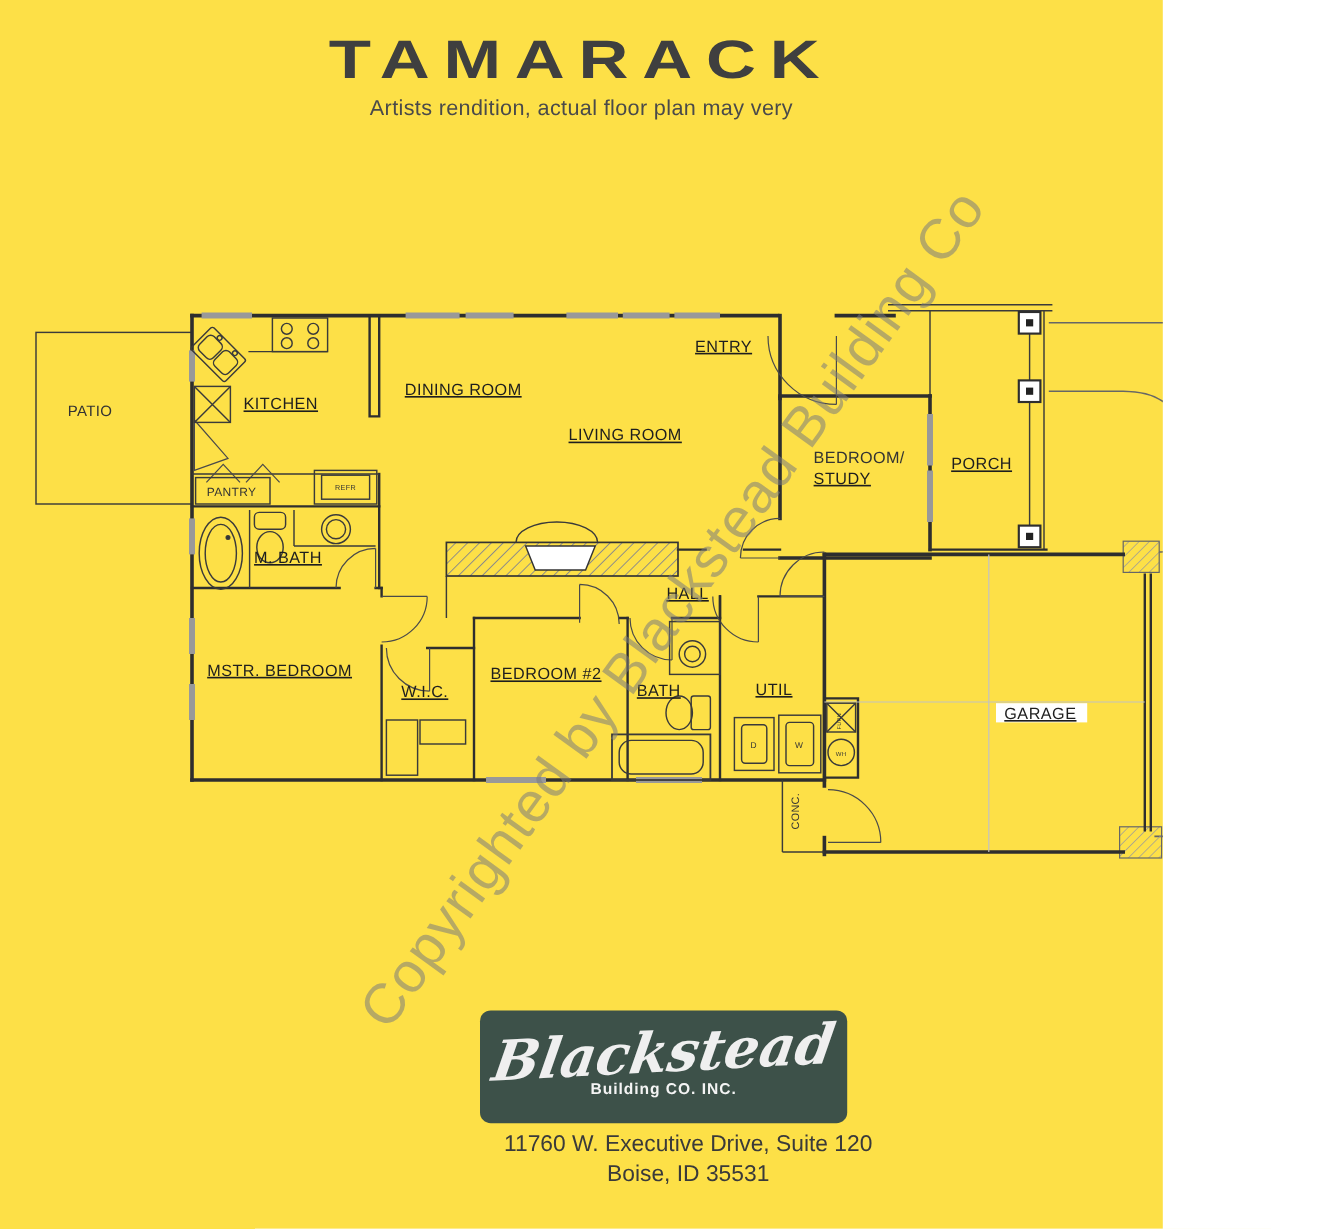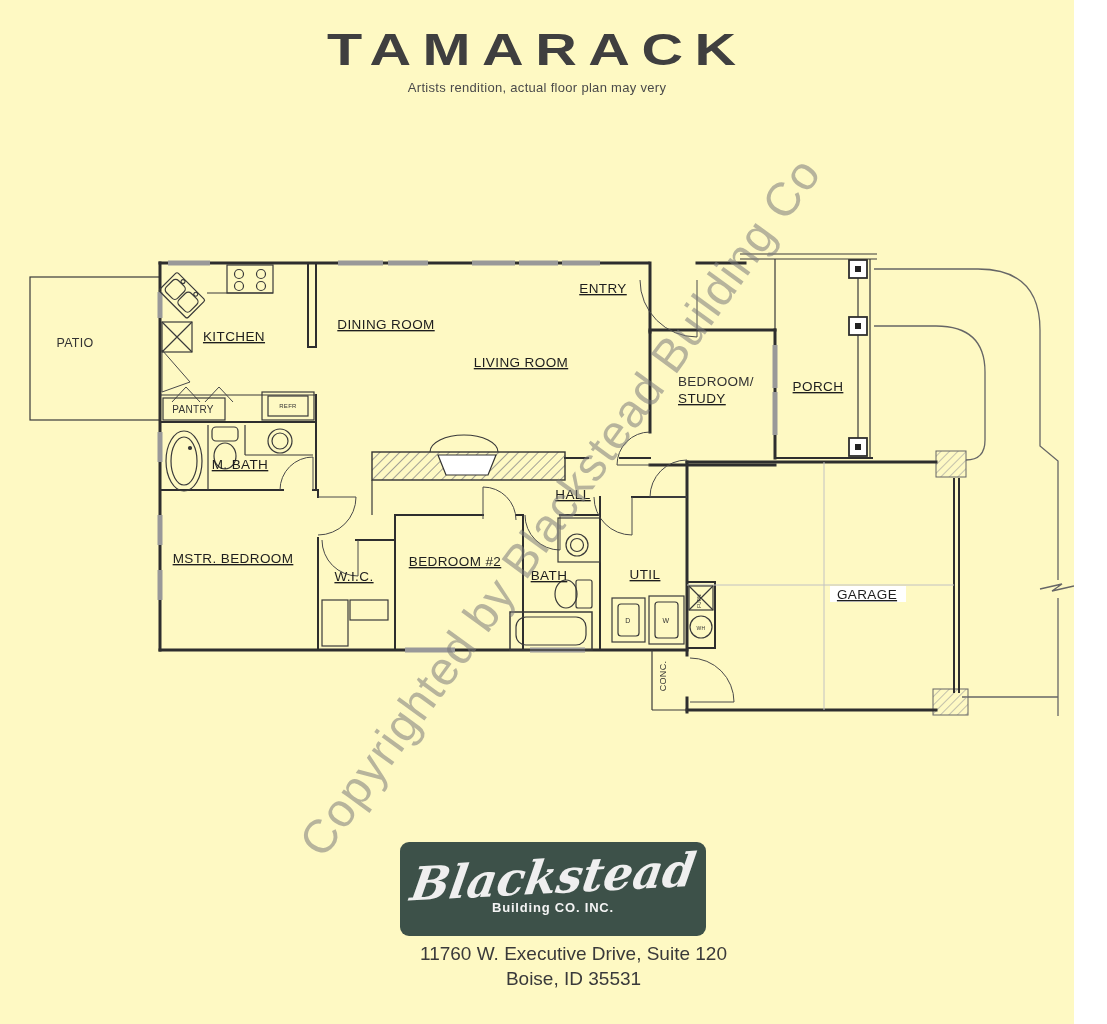--- a/index.html
+++ b/index.html
@@ -1,22 +1,22 @@
 <!DOCTYPE html>
 <html><head>
 <meta charset="utf-8">
 <style>
   html,body{margin:0;padding:0;background:#fff;}
-  .page{position:relative;width:1074px;height:1024px;background:#fef9c3;overflow:hidden;
+  .page{position:relative;width:969px;height:1024px;background:#fde047;overflow:hidden;
         font-family:"Liberation Sans",sans-serif;}
   
   .hdr{position:absolute;top:24px;left:0;width:100%;text-align:center;}
   .title{display:inline-block;font-size:45px;font-weight:700;letter-spacing:9px;
          color:#3f3f3f;transform:scaleX(1.28);transform-origin:center;white-space:nowrap;}
-  .subtitle{margin-top:4px;font-size:13px;color:#4a4a4a;letter-spacing:.3px;}
+  .subtitle{margin-top:4px;font-size:18px;color:#4a4a4a;letter-spacing:.3px;}
   
   .wm{position:absolute;left:60px;top:472px;width:1000px;height:70px;line-height:70px;
       text-align:center;font-size:47px;letter-spacing:1px;white-space:nowrap;
       color:rgba(124,124,124,0.55);transform:rotate(-54deg);transform-origin:center;
       z-index:5;pointer-events:none;}
   
   svg.plan{position:absolute;left:0;top:0;z-index:2;}
   .w3{stroke:#2e2e2e;stroke-width:3;fill:none;stroke-linecap:square;}
   .w2{stroke:#2e2e2e;stroke-width:2;fill:none;stroke-linecap:square;}
   .t{stroke:#3a3a3a;stroke-width:1.2;fill:none;}

